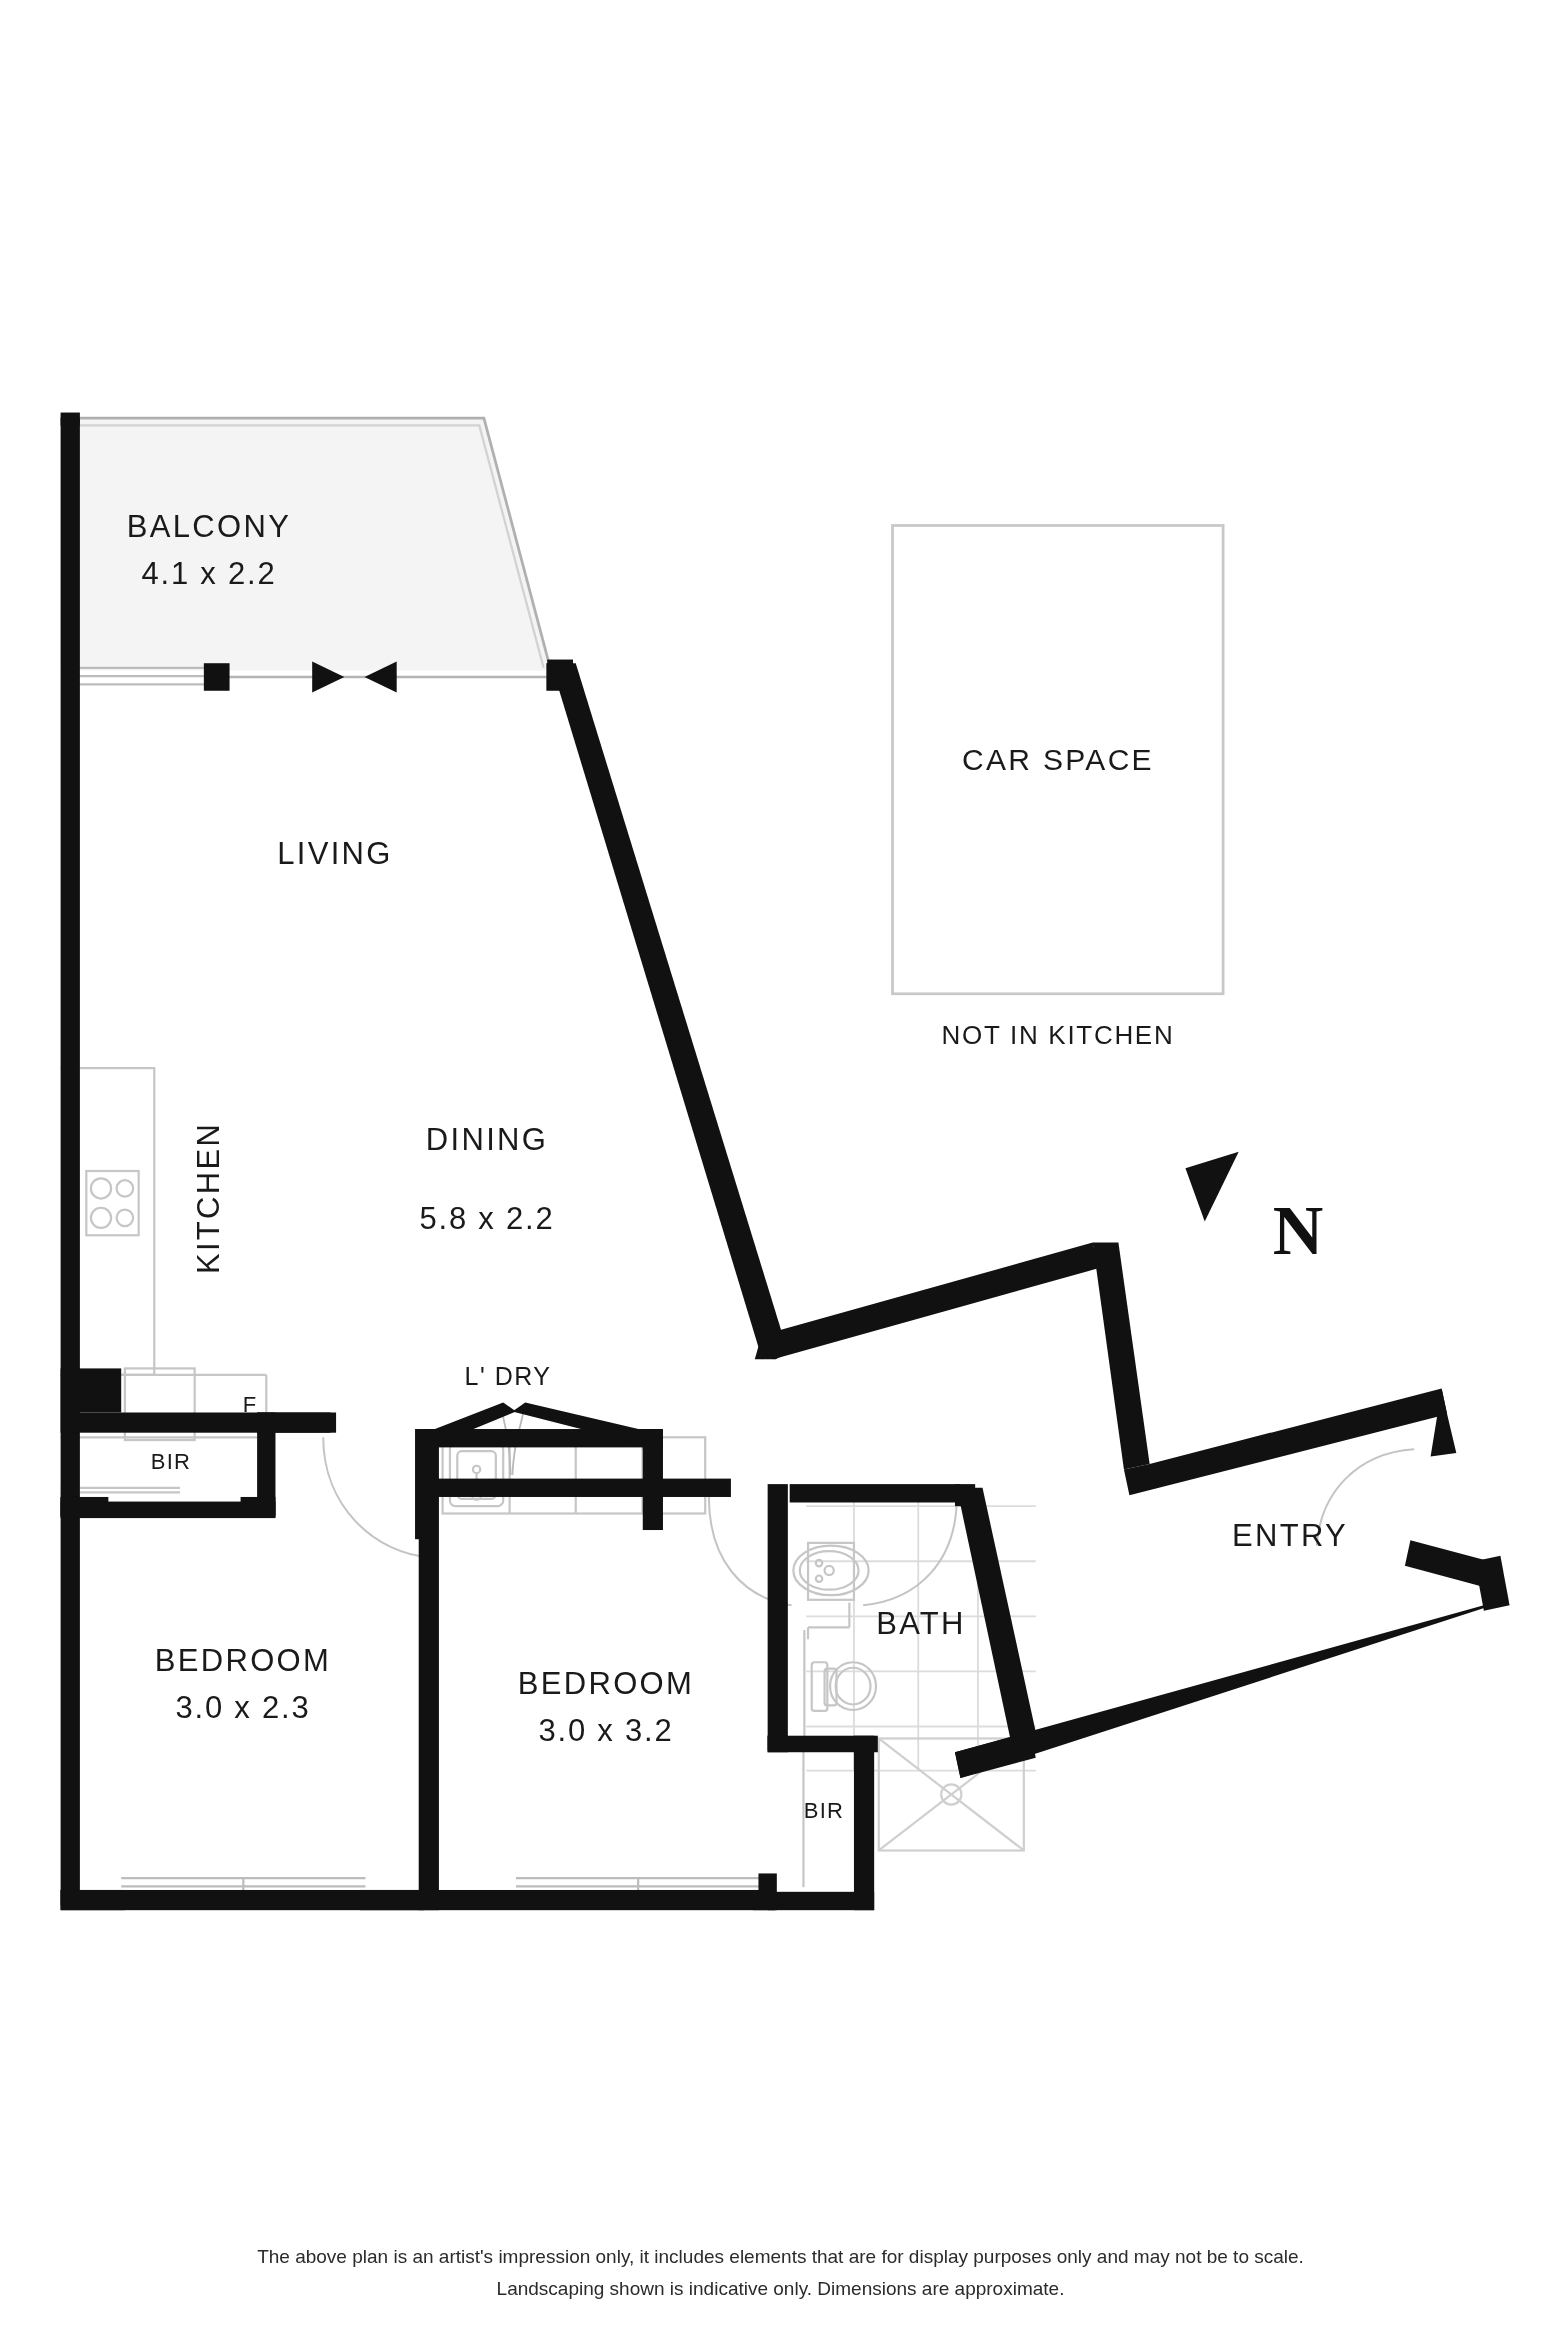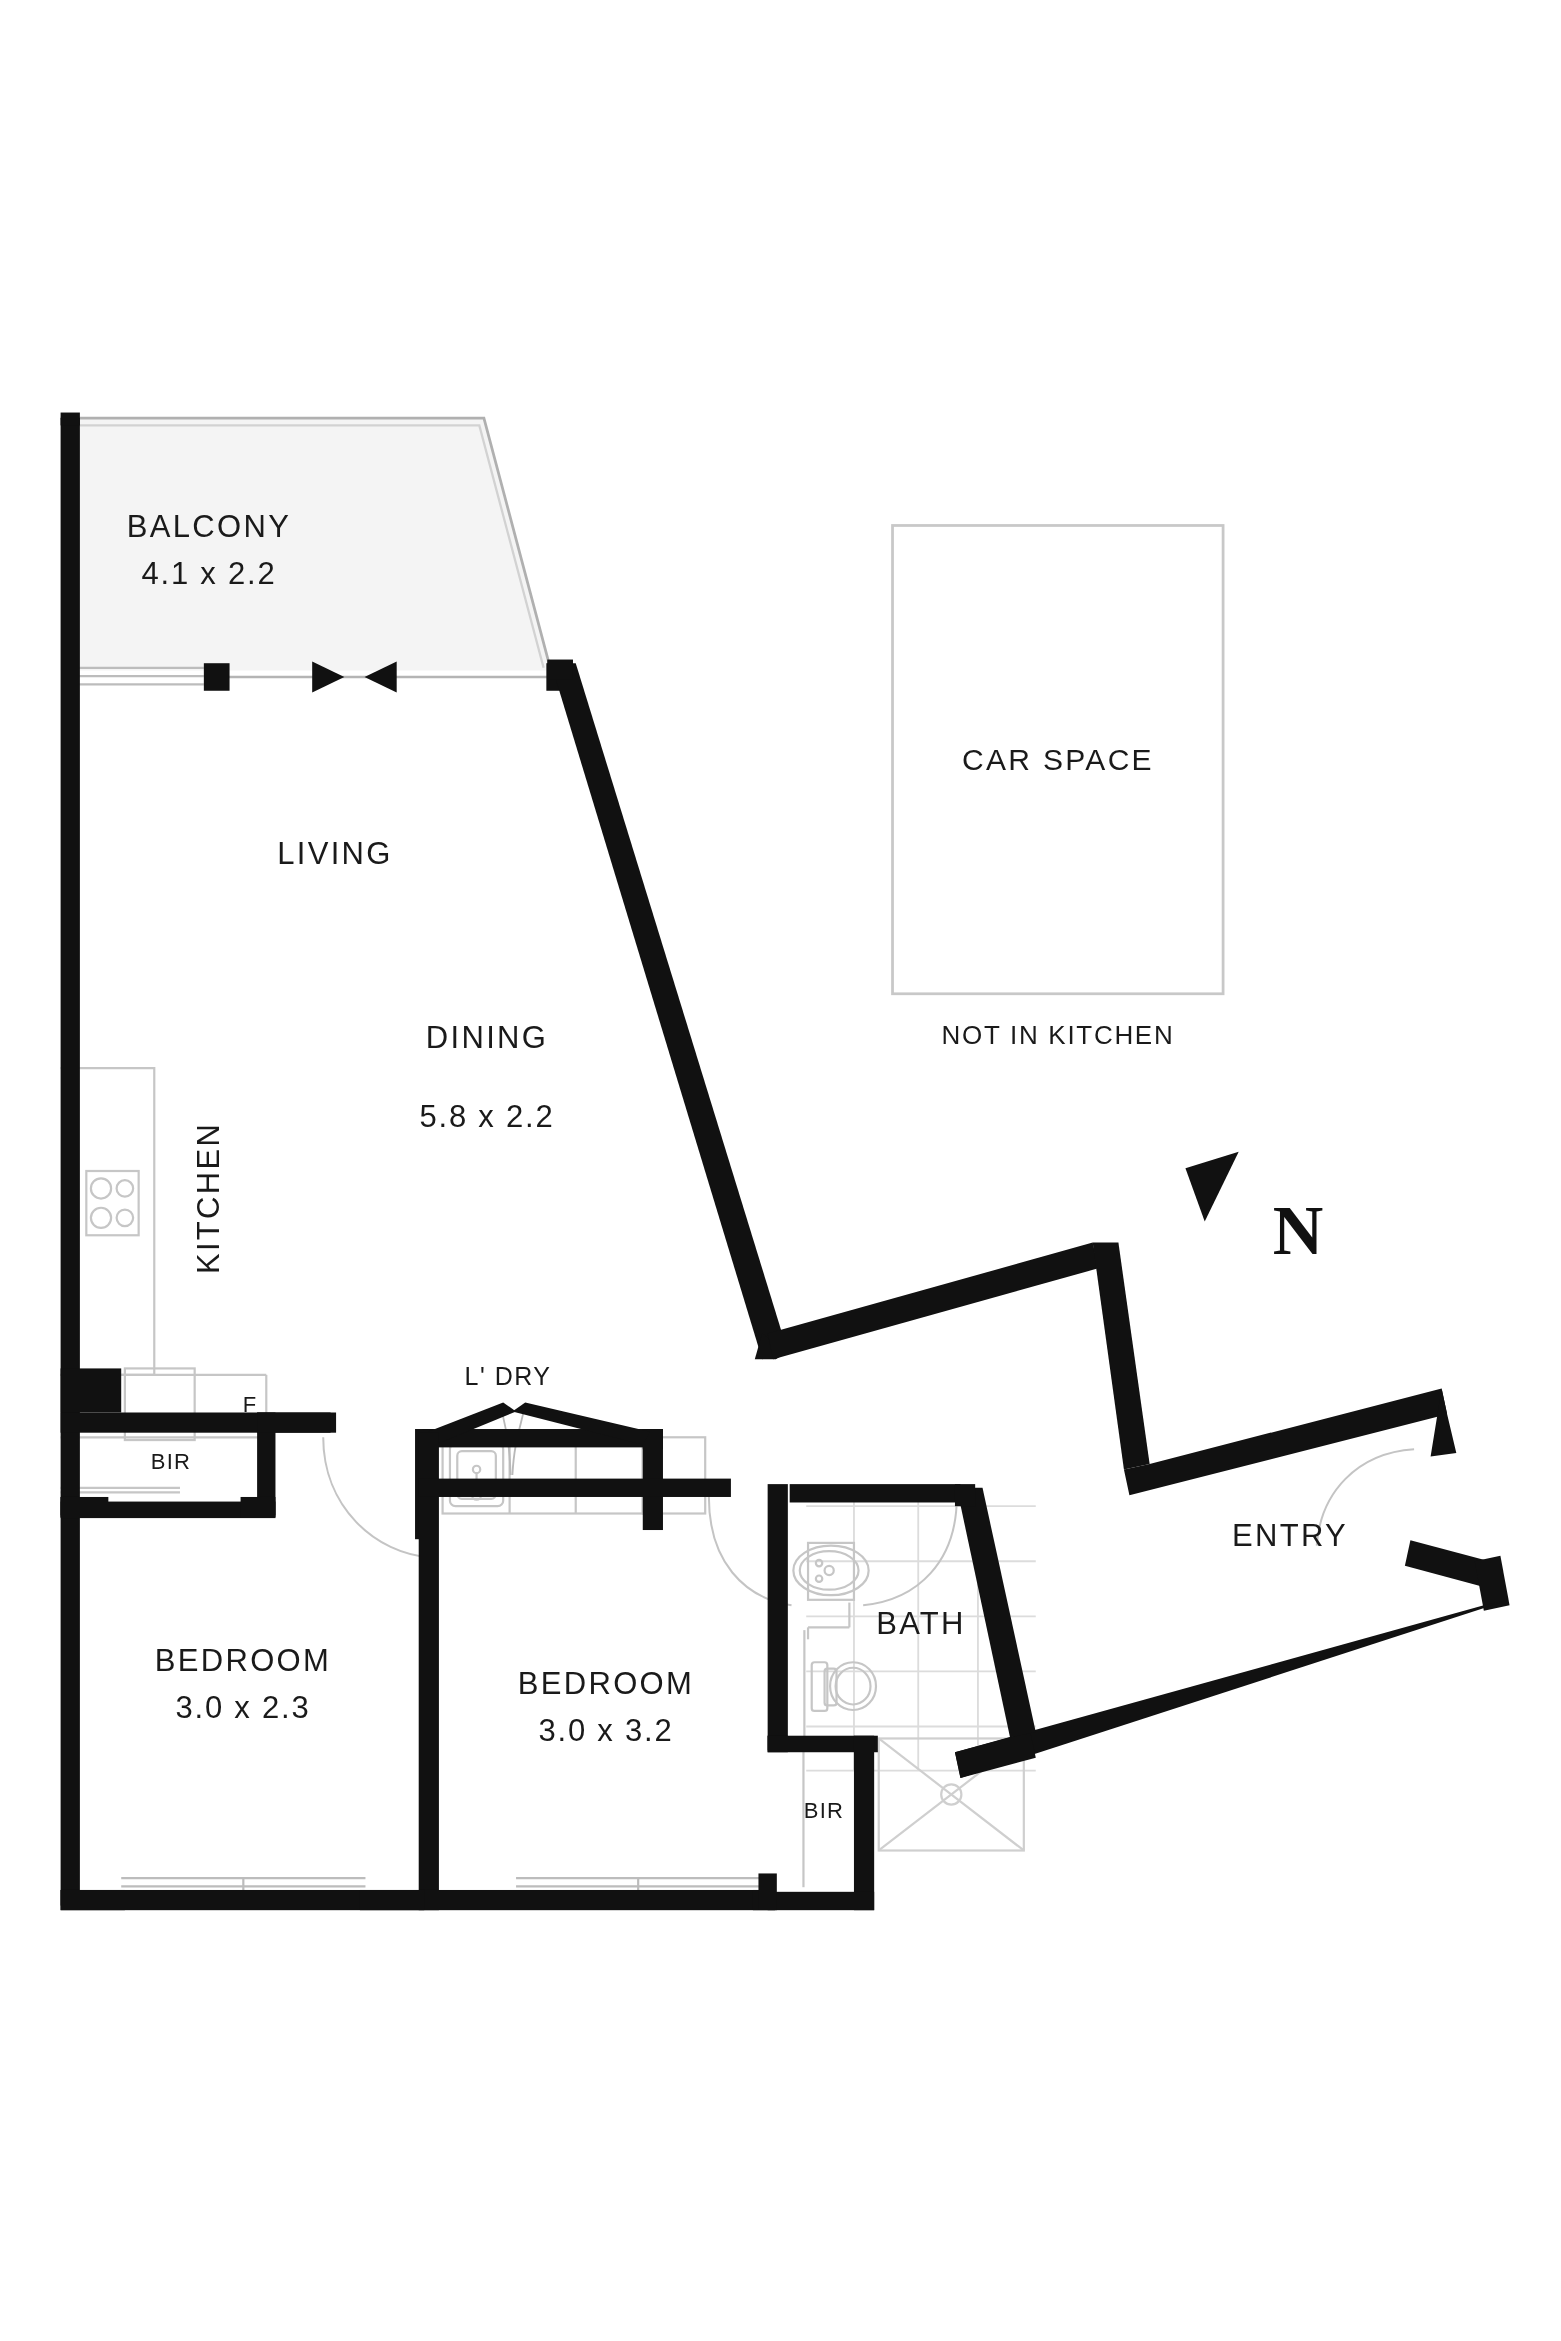--- a/index.html
+++ b/index.html
@@ -298,21 +298,21 @@
 
   <div class="lbl lbl-room stack" style="left:209px; top:551px;">
     <span>BALCONY</span>
     <span class="lbl-dim">4.1 x 2.2</span>
   </div>
 
   <div class="lbl lbl-room" style="left:335px; top:854px;">
     <span>LIVING</span>
   </div>
 
-  <div class="lbl lbl-room stack" style="left:487px; top:1078px;gap:40px;">
+  <div class="lbl lbl-room stack" style="left:487px; top:1180px;gap:40px;">
     <span>DINING</span>
     <span class="lbl-dim">5.8 x 2.2</span>
   </div>
 
   <div class="lbl lbl-room lbl-vert" style="left:209px; top:1198px;">
     <span>KITCHEN</span>
   </div>
 
   <div class="lbl lbl-small" style="left:508px; top:1377px;">
     <span>L' DRY</span>
@@ -353,15 +353,19 @@
   </div>
 
   <div class="lbl lbl-note" style="left:1058px; top:1035px;">
     <span>NOT IN KITCHEN</span>
   </div>
 
   <div class="compass-n" style="left:1298px; top:1231px;">
     <span>N</span>
   </div>
 
+  <div id="footer">
+    <div>The above plan is an artist's impression only, it includes elements that are for display purposes only and may not be to scale.</div>
+    <div>Landscaping shown is indicative only. Dimensions are approximate.</div>
+  </div>
 
 </div>
 
 
 </body></html>

